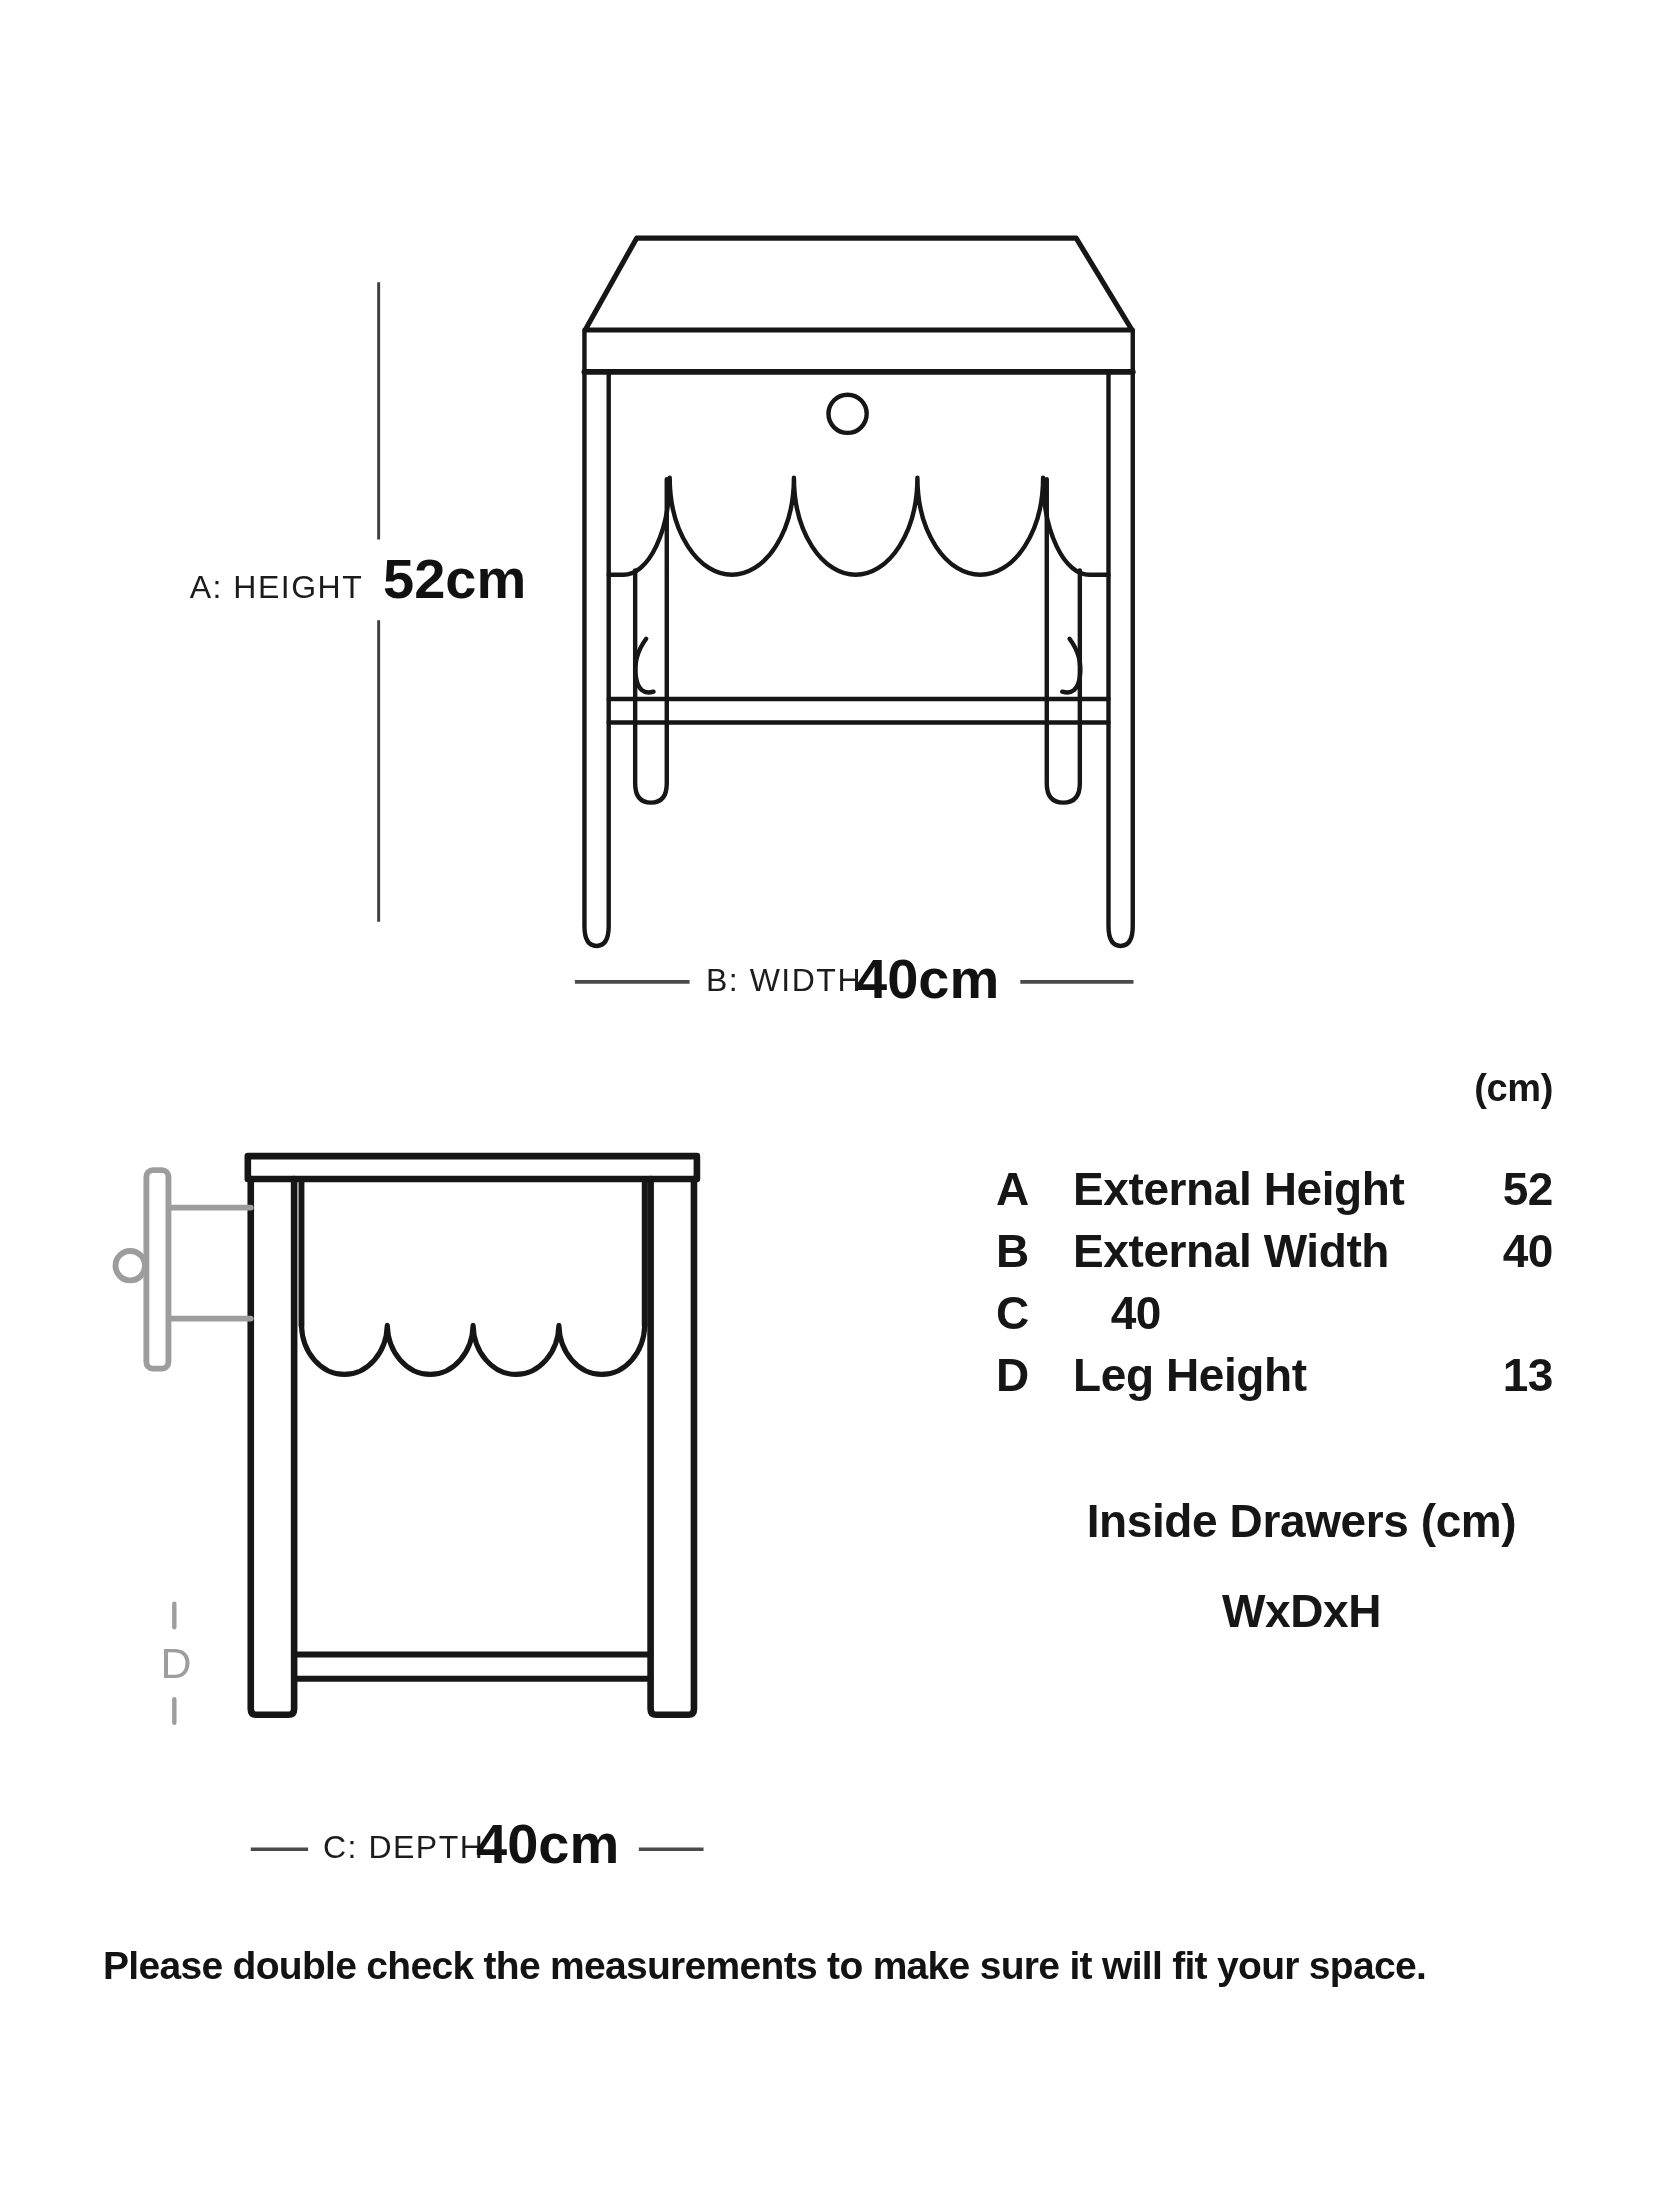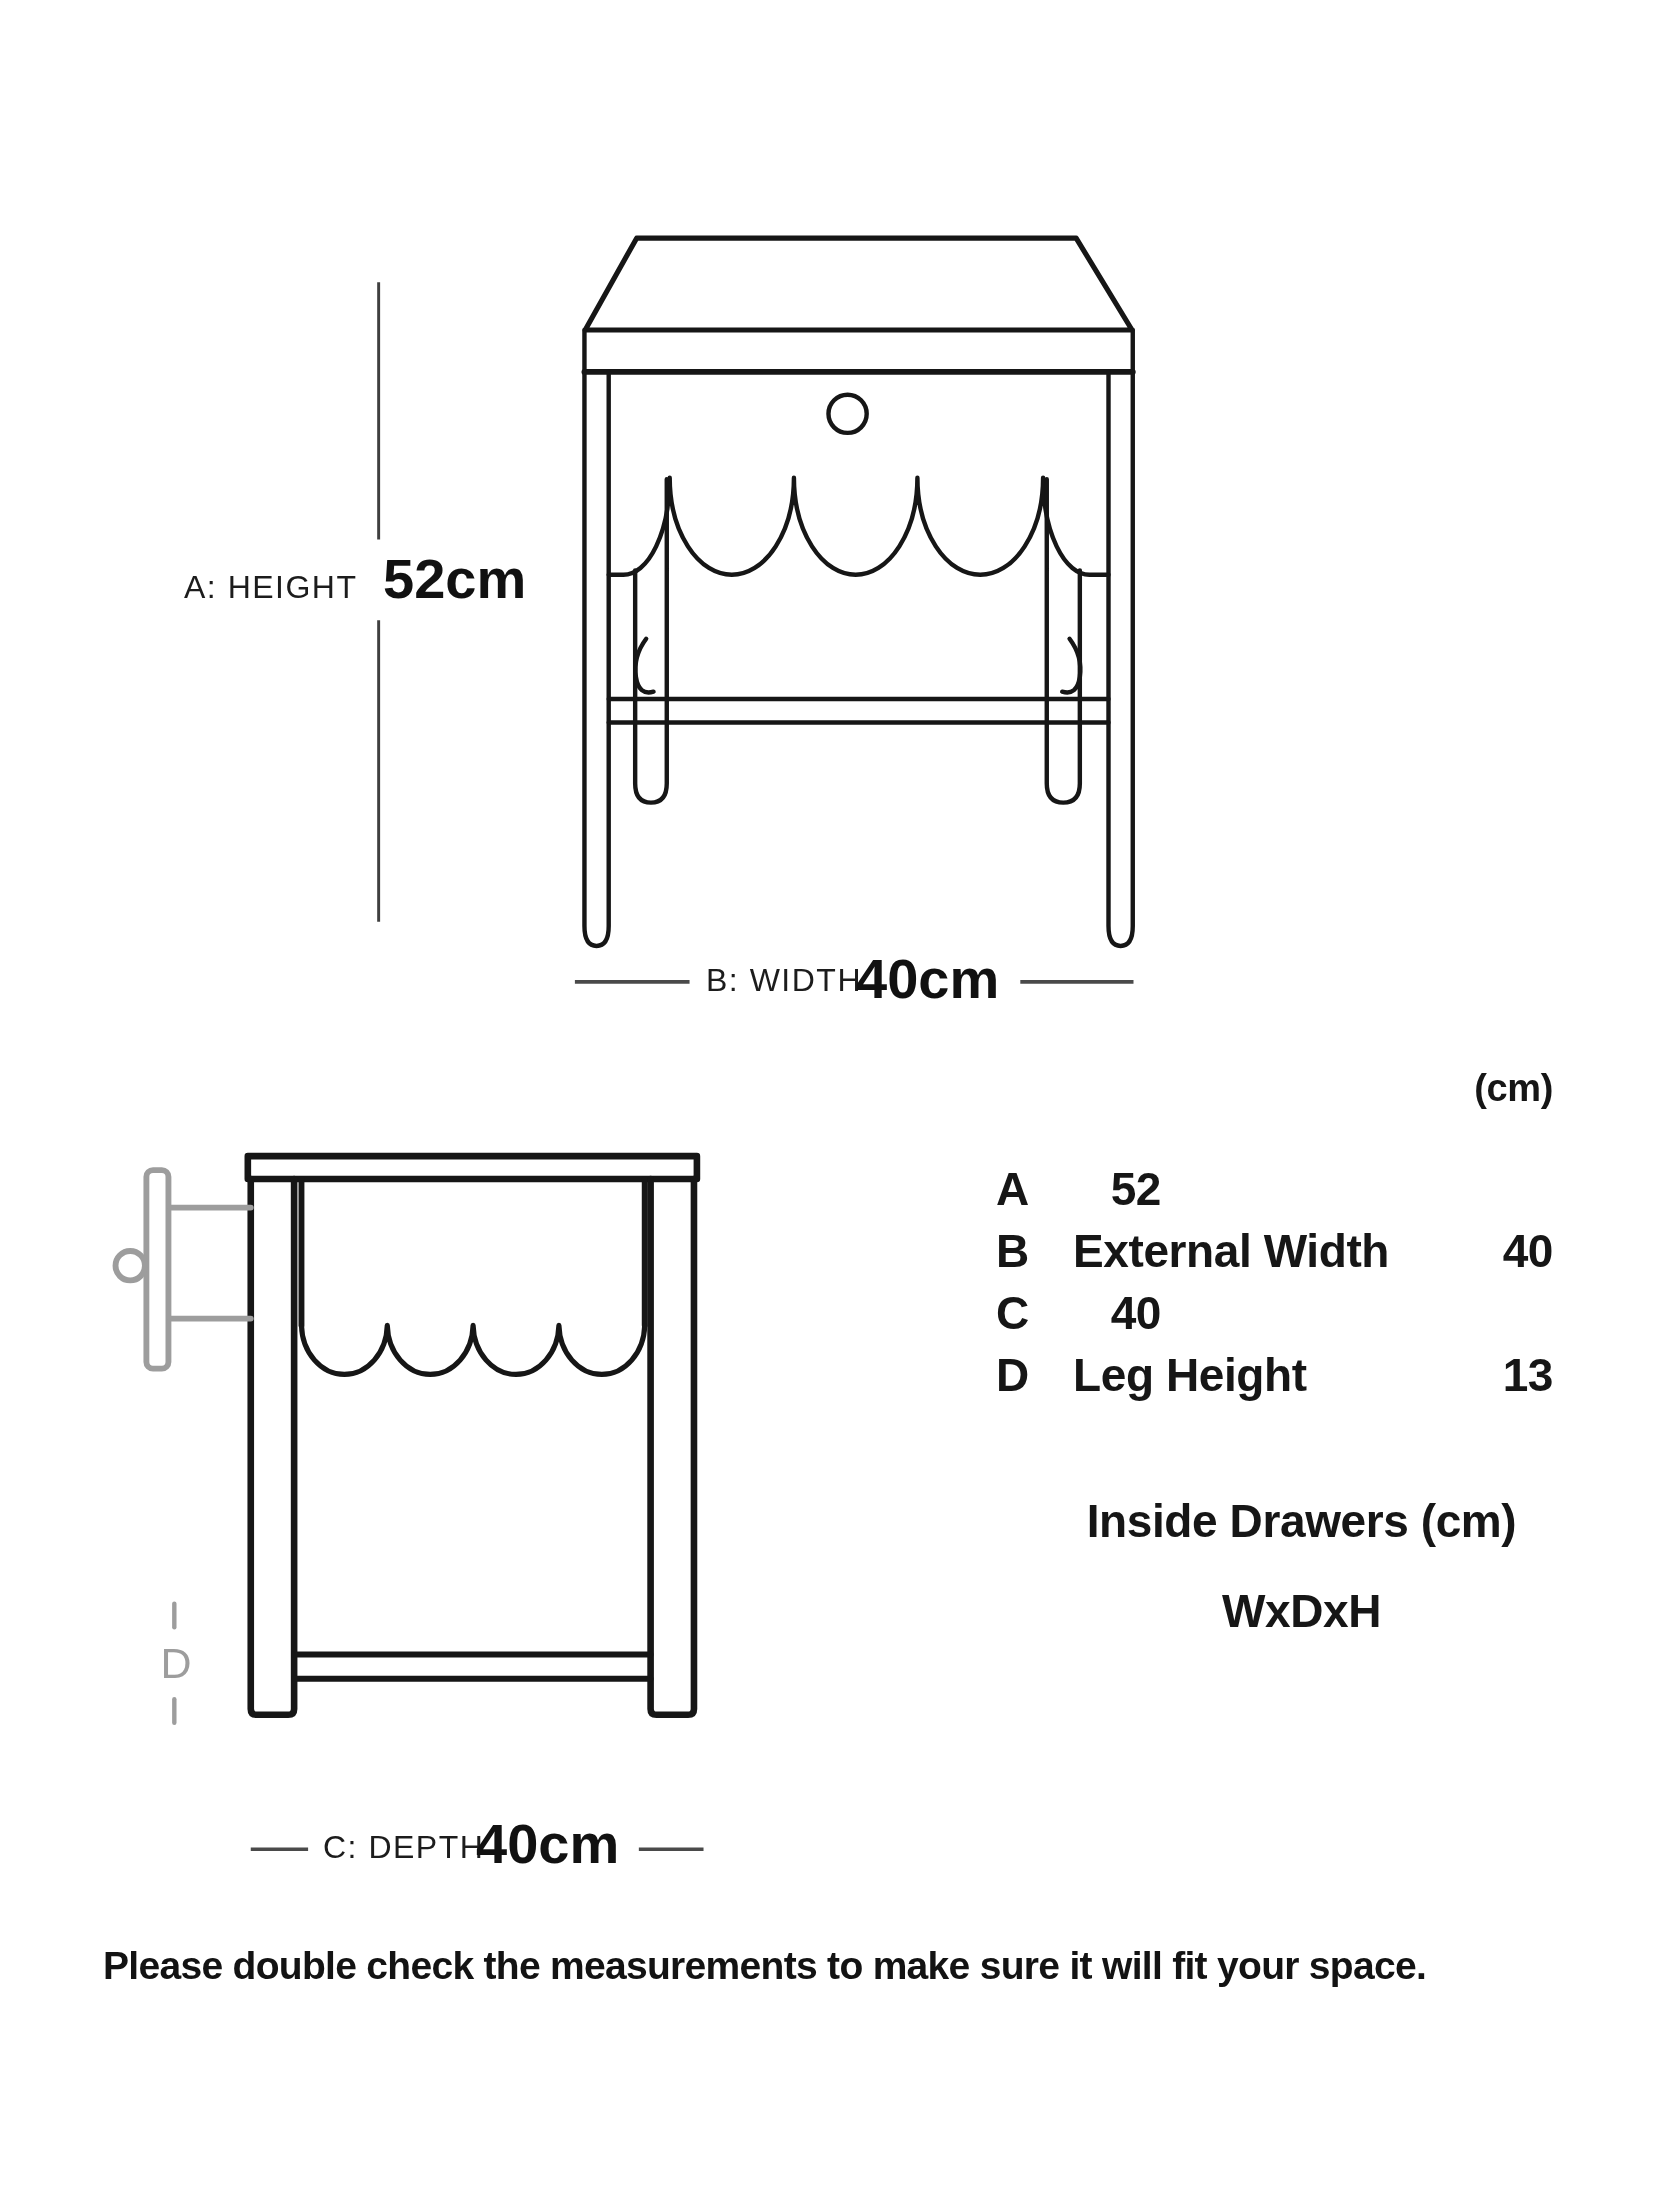--- a/index.html
+++ b/index.html
@@ -148,36 +148,37 @@
       <path d="M 237 2182 V 2214"></path>
       <path d="M 237 2312 V 2344"></path>
     </g>
 
     <g stroke="#4a4a4a" stroke-width="5">
       <path d="M 341 2516 H 419"></path>
       <path d="M 869 2516 H 957"></path>
     </g>
   </svg>
 
-  <div class="abs dim-label" style="left:184px;top:567px;width:185px;text-align:left;">A: HEIGHT</div>
+  <div class="abs dim-label" style="left:184px;top:567px;width:185px;text-align:center;">A: HEIGHT</div>
   <div class="abs dim-value" style="left:383px;top:548px;">52cm</div>
 
   <div class="abs dim-label" style="left:706px;top:960px;">B: WIDTH</div>
   <div class="abs dim-value" style="left:856px;top:948px;">40cm</div>
 
   <div class="abs dim-label" style="left:323px;top:1827px;">C: DEPTH</div>
   <div class="abs dim-value" style="left:476px;top:1813px;">40cm</div>
 
   <div class="abs gray-letter" style="left:154px;top:1641px;width:44px;">D</div>
 
   <div class="abs unit-header">(cm)</div>
 
   <div class="abs spec-table">
     <div class="spec-row">
       <span class="spec-key">A</span>
+      <span class="spec-label">External Height</span>
       <span class="spec-value">52</span>
     </div>
     <div class="spec-row">
       <span class="spec-key">B</span>
       <span class="spec-label">External Width</span>
       <span class="spec-value">40</span>
     </div>
     <div class="spec-row">
       <span class="spec-key">C</span>
       <span class="spec-value">40</span>

